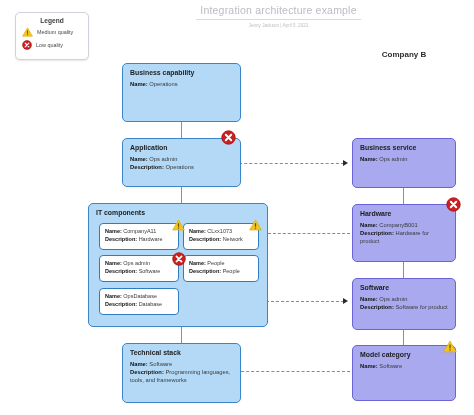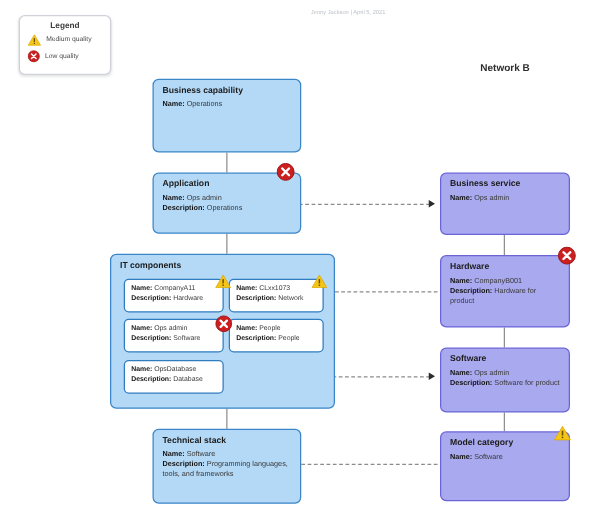--- a/index.html
+++ b/index.html
@@ -68,20 +68,21 @@
   .arrow-r,.arrow-l{position:absolute;width:0;height:0;}
   .arrow-r{border-left:5px solid #2b2b2b;border-top:3px solid transparent;border-bottom:3px solid transparent;}
   .arrow-l{border-right:5px solid #2b2b2b;border-top:3px solid transparent;border-bottom:3px solid transparent;}
 </style>
 </head>
 <body>
 
 <div class="canvas">
 
   <div id="title-block">
+    <div id="doc-title">Integration architecture example</div>
     <div id="doc-subtitle">Jenny Jackson  |  April 5, 2021</div>
   </div>
 
   <div id="legend">
     <div id="legend-title">Legend</div>
 
     <div class="legend-row">
       <span>
         <svg class="warn-ico" viewBox="0 0 22 20">
           <path d="M11 1.5 L21 18.5 L1 18.5 Z" fill="#f5c518" stroke="#d9a900" stroke-width="1" stroke-linejoin="round"></path>
@@ -96,21 +97,21 @@
       <span>
         <svg class="err-ico" viewBox="0 0 20 20">
           <circle cx="10" cy="10" r="9" fill="#cc1f1f" stroke="#9d1010" stroke-width="1"></circle>
           <path d="M6.4 6.4 L13.6 13.6 M13.6 6.4 L6.4 13.6" stroke="#ffffff" stroke-width="2.4" stroke-linecap="round"></path>
         </svg>
       </span>
       <span class="lbl">Low quality</span>
     </div>
   </div>
 
-  <div class="col-head" id="head-b">Network B</div>
+  <div class="col-head" id="head-b">Company B</div>
 
   <div class="vline" style="left:181px;top:122px;height:16px;"></div>
   <div class="vline" style="left:181px;top:187px;height:16px;"></div>
   <div class="vline" style="left:181px;top:327px;height:16px;"></div>
 
   <div class="vline" style="left:403px;top:188px;height:16px;"></div>
   <div class="vline" style="left:403px;top:262px;height:16px;"></div>
   <div class="vline" style="left:403px;top:330px;height:15px;"></div>
 
   <div class="dashed" style="left:234px;top:163px;width:110px;"></div>

